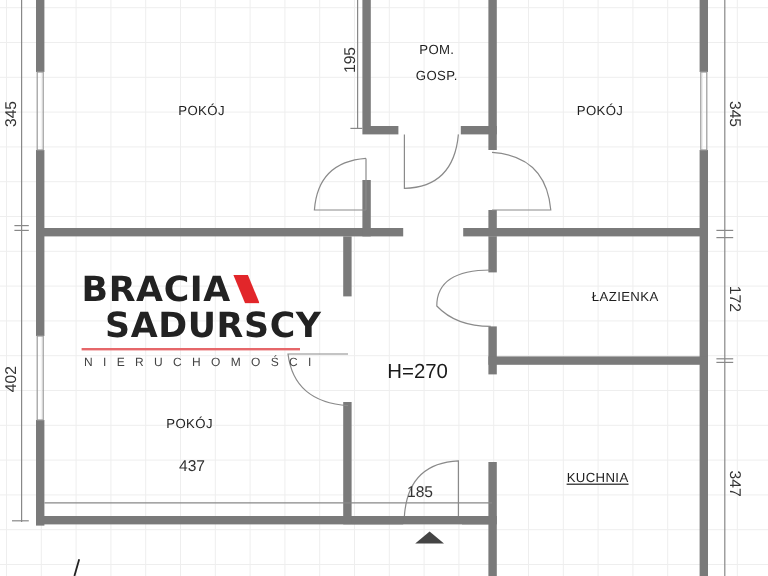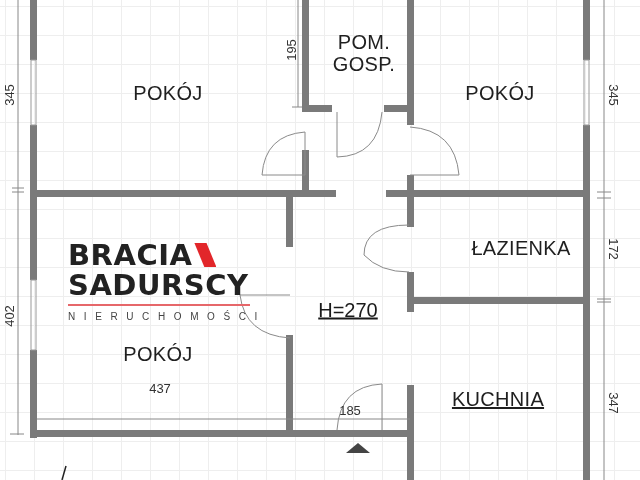--- a/index.html
+++ b/index.html
@@ -12,35 +12,35 @@
       position: absolute; left: 0; top: 0; width: 640px; height: 480px;
       background-color: #ffffff;
       background-image:
         linear-gradient(to right, #eeeeee 1px, transparent 1px),
         linear-gradient(to bottom, #eeeeee 1px, transparent 1px);
       background-size: 29px 29px;
       background-position: 5px 6px;
     }
     svg.plan { position: absolute; left: 0; top: 0; }
     .room-label {
-      position: absolute; color: #1f1f1f; font-size: 20px; letter-spacing: 0.3px;
+      position: absolute; color: #1f1f1f; font-size: 11px; letter-spacing: 0.3px;
       text-align: right; line-height: 20px; white-space: nowrap;
       transform: translate(-50%, -50%);
     }
     .dim {
       position: absolute; color: #333; font-size: 13px; white-space: nowrap;
       transform: translate(-50%, -50%);
     }
     .dim.rot-l { transform: translate(-50%, -50%) rotate(-90deg); }
     .dim.rot-r { transform: translate(-50%, -50%) rotate(90deg); }
     .height-label {
-      position: absolute; font-size: 20px; color: #1a1a1a;
-      transform: translate(-50%, -50%); white-space: nowrap; text-decoration: underline;
+      position: absolute; font-size: 17px; color: #1a1a1a;
+      transform: translate(-50%, -50%); white-space: nowrap;
     }
-    .logo { position: absolute; left: 68px; top: 240px; width: 200px; }
+    .logo { position: absolute; left: 68px; top: 226px; width: 200px; text-align: right; }
     .logo .line1, .logo .line2 {
       font-family: "DejaVu Sans", sans-serif; font-weight: bold;
       color: #222; font-size: 29px; line-height: 30px; letter-spacing: 0.5px;
     }
     .logo .line1 { display: flex; align-items: center; }
     .logo .red-mark {
       display: inline-block; width: 22px; height: 24px; margin-left: 2px;
       background: #e2262a; clip-path: polygon(0 0, 55% 0, 100% 100%, 45% 100%);
     }
     .logo .rule { height: 2px; background: #e6676a; margin-top: 4px; width: 182px; }

